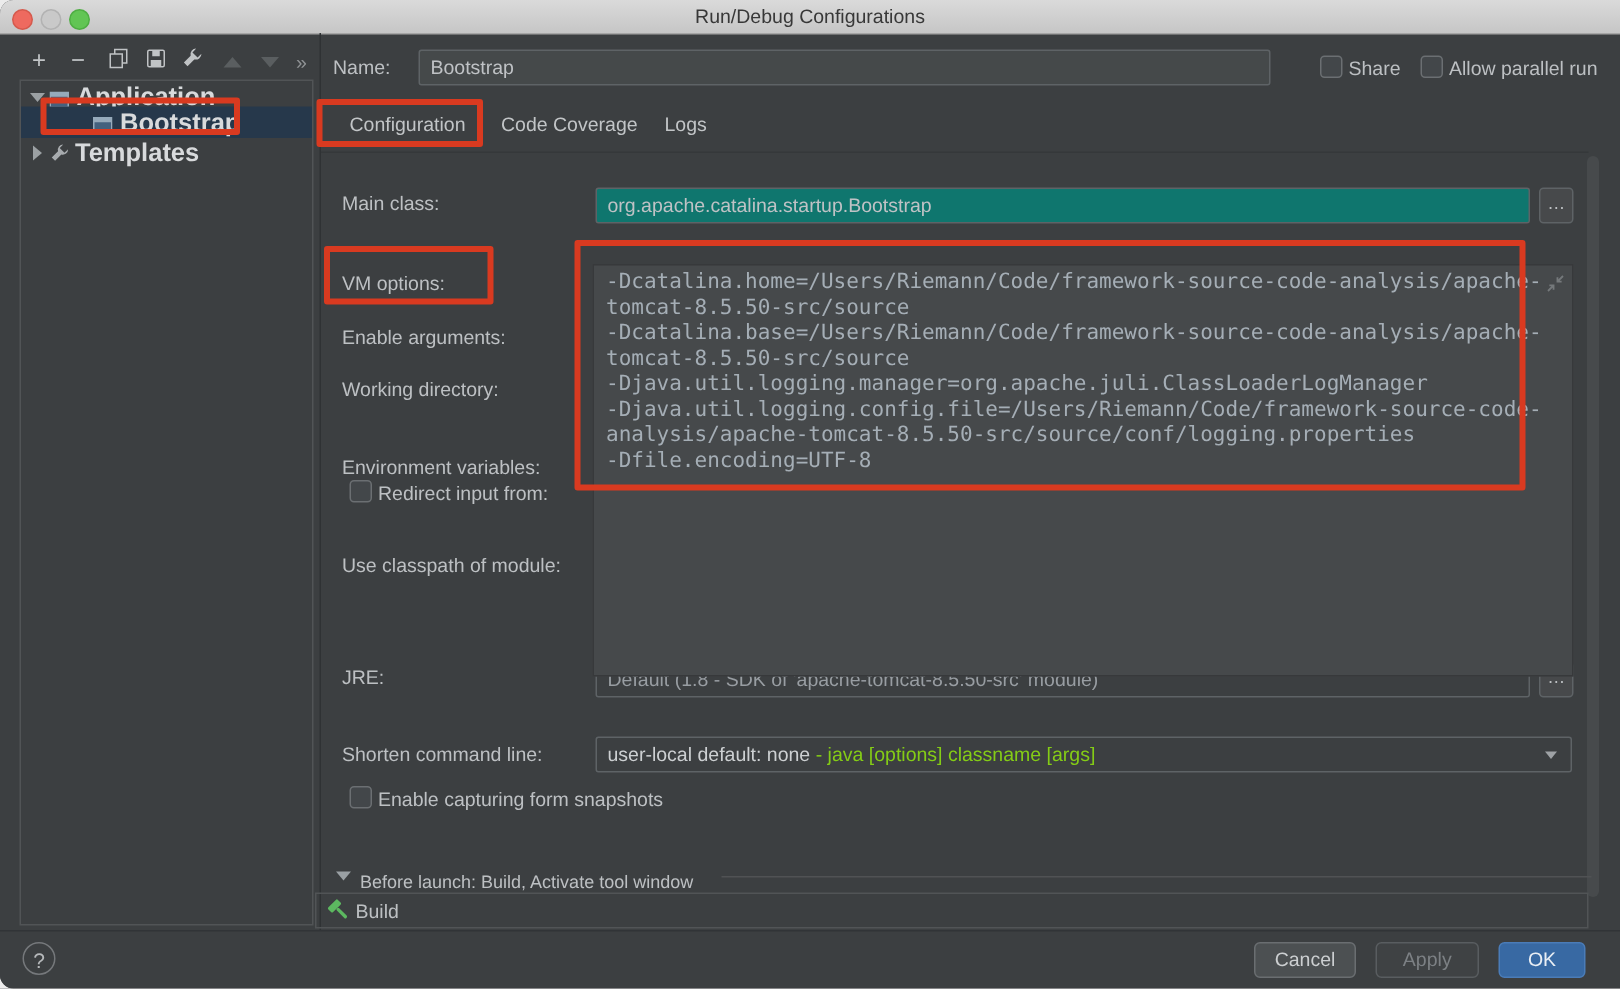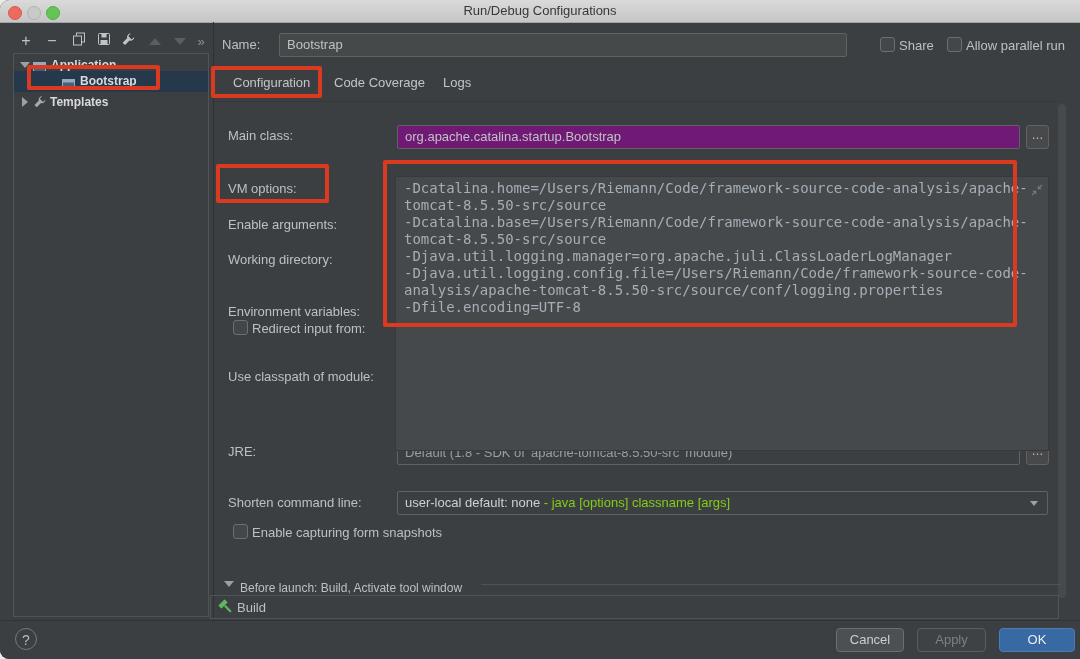--- a/index.html
+++ b/index.html
@@ -10,31 +10,31 @@
             background:linear-gradient(#dadada,#c6c6c6);border-bottom:1px solid #a6a6a6;}
   .title{position:absolute;left:0;top:0;width:100%;height:22px;line-height:22px;text-align:center;
          font-size:13px;color:#383838;}
   .tl{position:absolute;top:6px;width:12px;height:12px;border-radius:50%;}
   .tl-close{left:8px;background:#ee6a5f;border:1px solid #d55a4d;}
   .tl-min{left:27px;background:#c9c9c9;border:1px solid #b2b2b2;}
   .tl-zoom{left:46px;background:#62c554;border:1px solid #4fae43;}
   
   .lbl{position:absolute;font-size:13px;color:#bdc0c3;line-height:16px;white-space:nowrap;}
   .cb{position:absolute;width:13px;height:13px;border:1px solid #6b6f72;border-radius:3px;background:#43474a;}
-  .input{position:absolute;border:1px solid #5e6366;border-radius:2px;background:#701a75;
+  .input{position:absolute;border:1px solid #5e6366;border-radius:2px;background:#0f766e;
          font-size:13px;color:#bfc2c5;line-height:21px;padding:0 7px;white-space:nowrap;overflow:hidden;}
   .btn-sm{position:absolute;width:21px;height:22px;background:#47494b;border:1px solid #5e6366;border-radius:3px;
           color:#bdc0c3;font-size:12px;line-height:18px;text-align:center;}
   .icon-btn{position:absolute;width:22px;height:18px;display:flex;align-items:center;justify-content:center;}
   .glyph{color:#c2c5c7;font-size:16px;line-height:16px;}
   .tri{width:0;height:0;display:inline-block;}
   
   .tree-panel{position:absolute;left:13px;top:53px;width:194px;height:562px;border:1px solid #515456;}
   .tree-row{position:absolute;left:0;width:100%;height:20px;}
-  .tree-row .rowlbl{position:absolute;font-size:12px;font-weight:bold;color:#d8dadc;line-height:20px;}
+  .tree-row .rowlbl{position:absolute;font-size:17px;font-weight:bold;color:#d8dadc;line-height:20px;}
   .sel{background:#26384b;}
   .vsep{position:absolute;left:213px;top:22px;width:1px;height:598px;background:#2f3234;}
   
   .tab{position:absolute;top:73px;font-size:13px;color:#c2c5c7;line-height:20px;}
   .tabline{position:absolute;left:214px;top:101px;width:845px;height:1px;background:#35383a;}
   
   .vm-editor{position:absolute;left:395px;top:176px;width:654px;height:275px;background:#46494b;
              border:1px solid #37393b;z-index:10;box-sizing:border-box;}
   .vm-editor pre{position:absolute;left:8px;top:3px;width:630px;margin:0;
                  font-family:"DejaVu Sans Mono",monospace;font-size:14px;line-height:17px;color:#a5aeb6;
@@ -49,21 +49,21 @@
          border-top:5px solid #9ea2a5;width:0;height:0;}
   
   .bl-line{position:absolute;left:481px;top:584px;width:580px;height:1px;background:#505254;}
   .build-box{position:absolute;left:210px;top:595px;width:849px;height:24px;border:1px solid #515456;box-sizing:border-box;}
   .bottombar{position:absolute;left:0;top:620px;width:1080px;height:39px;background:#3c3f41;border-top:1px solid #313437;}
   .help{position:absolute;left:15px;top:7px;width:22px;height:22px;border:1px solid #75787b;border-radius:50%;
         color:#b6b9bb;font-size:14px;line-height:22px;text-align:center;box-sizing:border-box;}
   .button{position:absolute;top:7px;height:24px;border-radius:4px;font-size:13px;text-align:center;line-height:22px;box-sizing:border-box;}
   .b-cancel{left:836px;width:68px;background:#4c5052;border:1px solid #6a6e71;color:#cccfd1;}
   .b-apply{left:917px;width:69px;background:#3f4244;border:1px solid #595d60;color:#7c8084;}
-  .b-ok{left:999px;width:76px;background:#3869a3;border:1px solid #4a7cb8;color:#e9eef4;}
+  .b-ok{left:999px;width:58px;background:#3869a3;border:1px solid #4a7cb8;color:#e9eef4;}
   
   .scroll{position:absolute;left:1058px;top:104px;width:8px;height:494px;background:#4a4d4f;border-radius:4px;opacity:.8;}
   
   .anno{position:absolute;border:4px solid var(--anno,#d93a20);border-radius:2px;z-index:50;pointer-events:none;box-sizing:border-box;}
   .a1{left:27px;top:65px;width:133px;height:25px;}
   .a2{left:211px;top:66px;width:111px;height:32px;}
   .a3{left:216px;top:164px;width:113px;height:39px;}
   .a4{left:383px;top:160px;width:634px;height:167px;}
 </style>
 </head>

